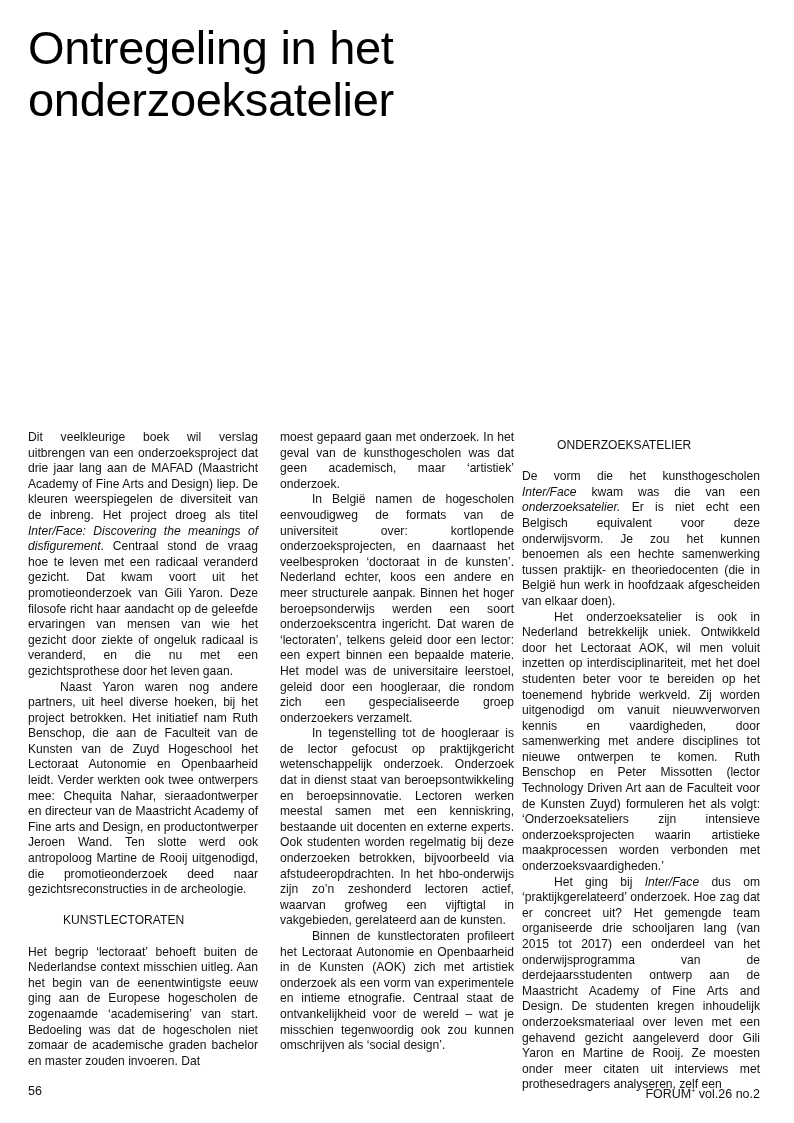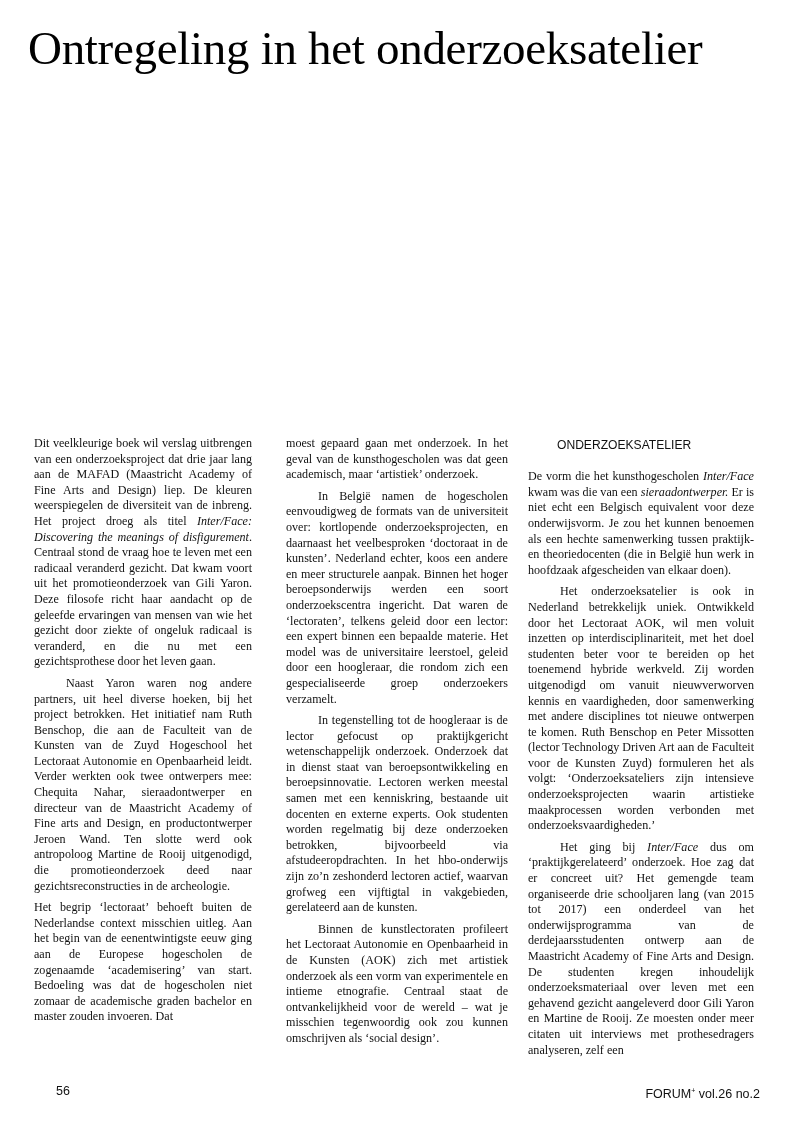--- a/index.html
+++ b/index.html
@@ -1,51 +1,52 @@
 <!DOCTYPE html>
 <html><head>
 <meta charset="utf-8">
 <style>
   html, body { margin: 0; padding: 0; background: #ffffff; }
   body { width: 794px; height: 1123px; position: relative; overflow: hidden; color: #111; font-family: "Liberation Sans", sans-serif; }
-  .title { position: absolute; left: 28px; top: 22px; width: 700px; margin: 0; font-size: 47px; line-height: 52px; font-weight: normal; letter-spacing: -0.3px; color: #000; font-family: Liberation Serif, serif; }
+  .title { position: absolute; left: 28px; top: 22px; width: 700px; margin: 0; font-size: 47px; line-height: 52px; font-weight: normal; letter-spacing: -0.3px; color: #000; }
   .col { position: absolute; top: 430px; font-size: 12.1px; line-height: 15.6px; color: #111; }
   .col1 { left: 28px; width: 230px; }
   .col2 { left: 280px; width: 234px; }
   .col3 { left: 522px; width: 238px; }
-  .col p { margin: 6px; text-align: justify; hyphens: manual; font-family: Liberation Serif, serif; }
+  .col p { margin: 0; text-align: justify; hyphens: manual; }
   .col p.indent { text-indent: 32px; }
   .col h2 { margin: 8px; font-size: 12.1px; line-height: 15.6px; font-weight: normal; padding-left: 27px; }
   .col h2.mid { margin-top: 15.6px; margin-bottom: 15.6px; }
   .col h2.top { margin-bottom: 15.6px; }
   em { font-style: italic; }
-  .footer { position: absolute; top: 1084px; font-size: 12.5px; line-height: 14px; color: #111; margin-left: 28px; }
+  .footer { position: absolute; top: 1084px; font-size: 12.5px; line-height: 14px; color: #111; }
   .page-num { left: 28px; }
   .journal { right: 34px; }
   .journal sup { font-size: 7px; vertical-align: 5px; }
 </style>
 </head>
 <body>
 
 <h1 class="title">Ontregeling in het onderzoeksatelier</h1>
 
 <div class="col col1">
   <p><span>Dit veelkleurige boek wil verslag uitbrengen van een onderzoeksproject dat drie jaar lang aan de MAFAD (Maastricht Academy of Fine Arts and Design) liep. De kleuren weerspiegelen de diversiteit van de inbreng. Het project droeg als titel </span><em>Inter/Face: Discovering the meanings of disfigurement</em><span>. Centraal stond de vraag hoe te leven met een radicaal veranderd gezicht. Dat kwam voort uit het promotieonderzoek van Gili Yaron. Deze filosofe richt haar aandacht op de geleefde ervaringen van mensen van wie het gezicht door ziekte of ongeluk radicaal is veranderd, en die nu met een gezichtsprothese door het leven gaan.</span></p>
   <p class="indent">Naast Yaron waren nog andere partners, uit heel diverse hoeken, bij het project betrokken. Het initiatief nam Ruth Benschop, die aan de Faculteit van de Kunsten van de Zuyd Hogeschool het Lectoraat Autonomie en Openbaarheid leidt. Verder werkten ook twee ontwerpers mee: Chequita Nahar, sieraadontwerper en directeur van de Maastricht Academy of Fine arts and Design, en productontwerper Jeroen Wand. Ten slotte werd ook antropoloog Martine de Rooij uitgenodigd, die promotieonderzoek deed naar gezichtsreconstructies in de archeologie.</p>
+  <h2 class="mid">KUNSTLECTORATEN</h2>
   <p>Het begrip ‘lectoraat’ behoeft buiten de Nederlandse context misschien uitleg. Aan het begin van de eenentwintigste eeuw ging aan de Europese hogescholen de zogenaamde ‘academisering’ van start. Bedoeling was dat de hogescholen niet zomaar de academische graden bachelor en master zouden invoeren. Dat</p>
 </div>
 
 <div class="col col2">
   <p>moest gepaard gaan met onderzoek. In het geval van de kunsthogescholen was dat geen academisch, maar ‘artistiek’ onderzoek.</p>
   <p class="indent">In België namen de hogescholen eenvoudigweg de formats van de universiteit over: kortlopende onderzoeksprojecten, en daarnaast het veelbesproken ‘doctoraat in de kunsten’. Nederland echter, koos een andere en meer structurele aanpak. Binnen het hoger beroepsonderwijs werden een soort onderzoekscentra ingericht. Dat waren de ‘lectoraten’, telkens geleid door een lector: een expert binnen een bepaalde materie. Het model was de universitaire leerstoel, geleid door een hoogleraar, die rondom zich een gespecialiseerde groep onderzoekers verzamelt.</p>
   <p class="indent">In tegenstelling tot de hoogleraar is de lector gefocust op praktijkgericht wetenschappelijk onderzoek. Onderzoek dat in dienst staat van beroepsontwikkeling en beroepsinnovatie. Lectoren werken meestal samen met een kenniskring, bestaande uit docenten en externe experts. Ook studenten worden regelmatig bij deze onderzoeken betrokken, bijvoorbeeld via afstudeeropdrachten. In het hbo-onderwijs zijn zo’n zeshonderd lectoren actief, waarvan grofweg een vijftigtal in vakgebieden, gerelateerd aan de kunsten.</p>
   <p class="indent">Binnen de kunstlectoraten profileert het Lectoraat Autonomie en Openbaarheid in de Kunsten (AOK) zich met artistiek onderzoek als een vorm van experimentele en intieme etnografie. Centraal staat de ontvankelijkheid voor de wereld – wat je misschien tegenwoordig ook zou kunnen omschrijven als ‘social design’.</p>
 </div>
 
 <div class="col col3">
   <h2 class="top">ONDERZOEKSATELIER</h2>
-  <p><span>De vorm die het kunsthogescholen </span><em>Inter/Face</em><span> kwam was die van een </span><em>sieraadontwerper.</em><span> Er is niet echt een Belgisch equivalent voor deze onderwijsvorm. Je zou het kunnen benoemen als een hechte samenwerking tussen praktijk- en theoriedocenten (die in België hun werk in hoofdzaak afgescheiden van elkaar doen).</span></p>
+  <p><span>De vorm die het kunsthogescholen </span><em>Inter/Face</em><span> kwam was die van een </span><em>onderzoeksatelier.</em><span> Er is niet echt een Belgisch equivalent voor deze onderwijsvorm. Je zou het kunnen benoemen als een hechte samenwerking tussen praktijk- en theoriedocenten (die in België hun werk in hoofdzaak afgescheiden van elkaar doen).</span></p>
   <p class="indent">Het onderzoeksatelier is ook in Nederland betrekkelijk uniek. Ontwikkeld door het Lectoraat AOK, wil men voluit inzetten op interdisciplinariteit, met het doel studenten beter voor te bereiden op het toenemend hybride werkveld. Zij worden uitgenodigd om vanuit nieuwverworven kennis en vaardigheden, door samenwerking met andere disciplines tot nieuwe ontwerpen te komen. Ruth Benschop en Peter Missotten (lector Technology Driven Art aan de Faculteit voor de Kunsten Zuyd) formuleren het als volgt: ‘Onderzoeksateliers zijn intensieve onderzoeksprojecten waarin artistieke maakprocessen worden verbonden met onderzoeksvaardigheden.’</p>
   <p class="indent"><span>Het ging bij </span><em>Inter/Face</em><span> dus om ‘praktijkgerelateerd’ onderzoek. Hoe zag dat er concreet uit? Het gemengde team organiseerde drie schooljaren lang (van 2015 tot 2017) een onderdeel van het onderwijsprogramma van de derdejaarsstudenten ontwerp aan de Maastricht Academy of Fine Arts and Design. De studenten kregen inhoudelijk onderzoeksmateriaal over leven met een gehavend gezicht aangeleverd door Gili Yaron en Martine de Rooij. Ze moesten onder meer citaten uit interviews met prothesedragers analyseren, zelf een</span></p>
 </div>
 
 <div class="footer page-num">56</div>
 <div class="footer journal"><span>FORUM</span><sup>+</sup><span> vol.26 no.2</span></div>
 
 </body></html>

